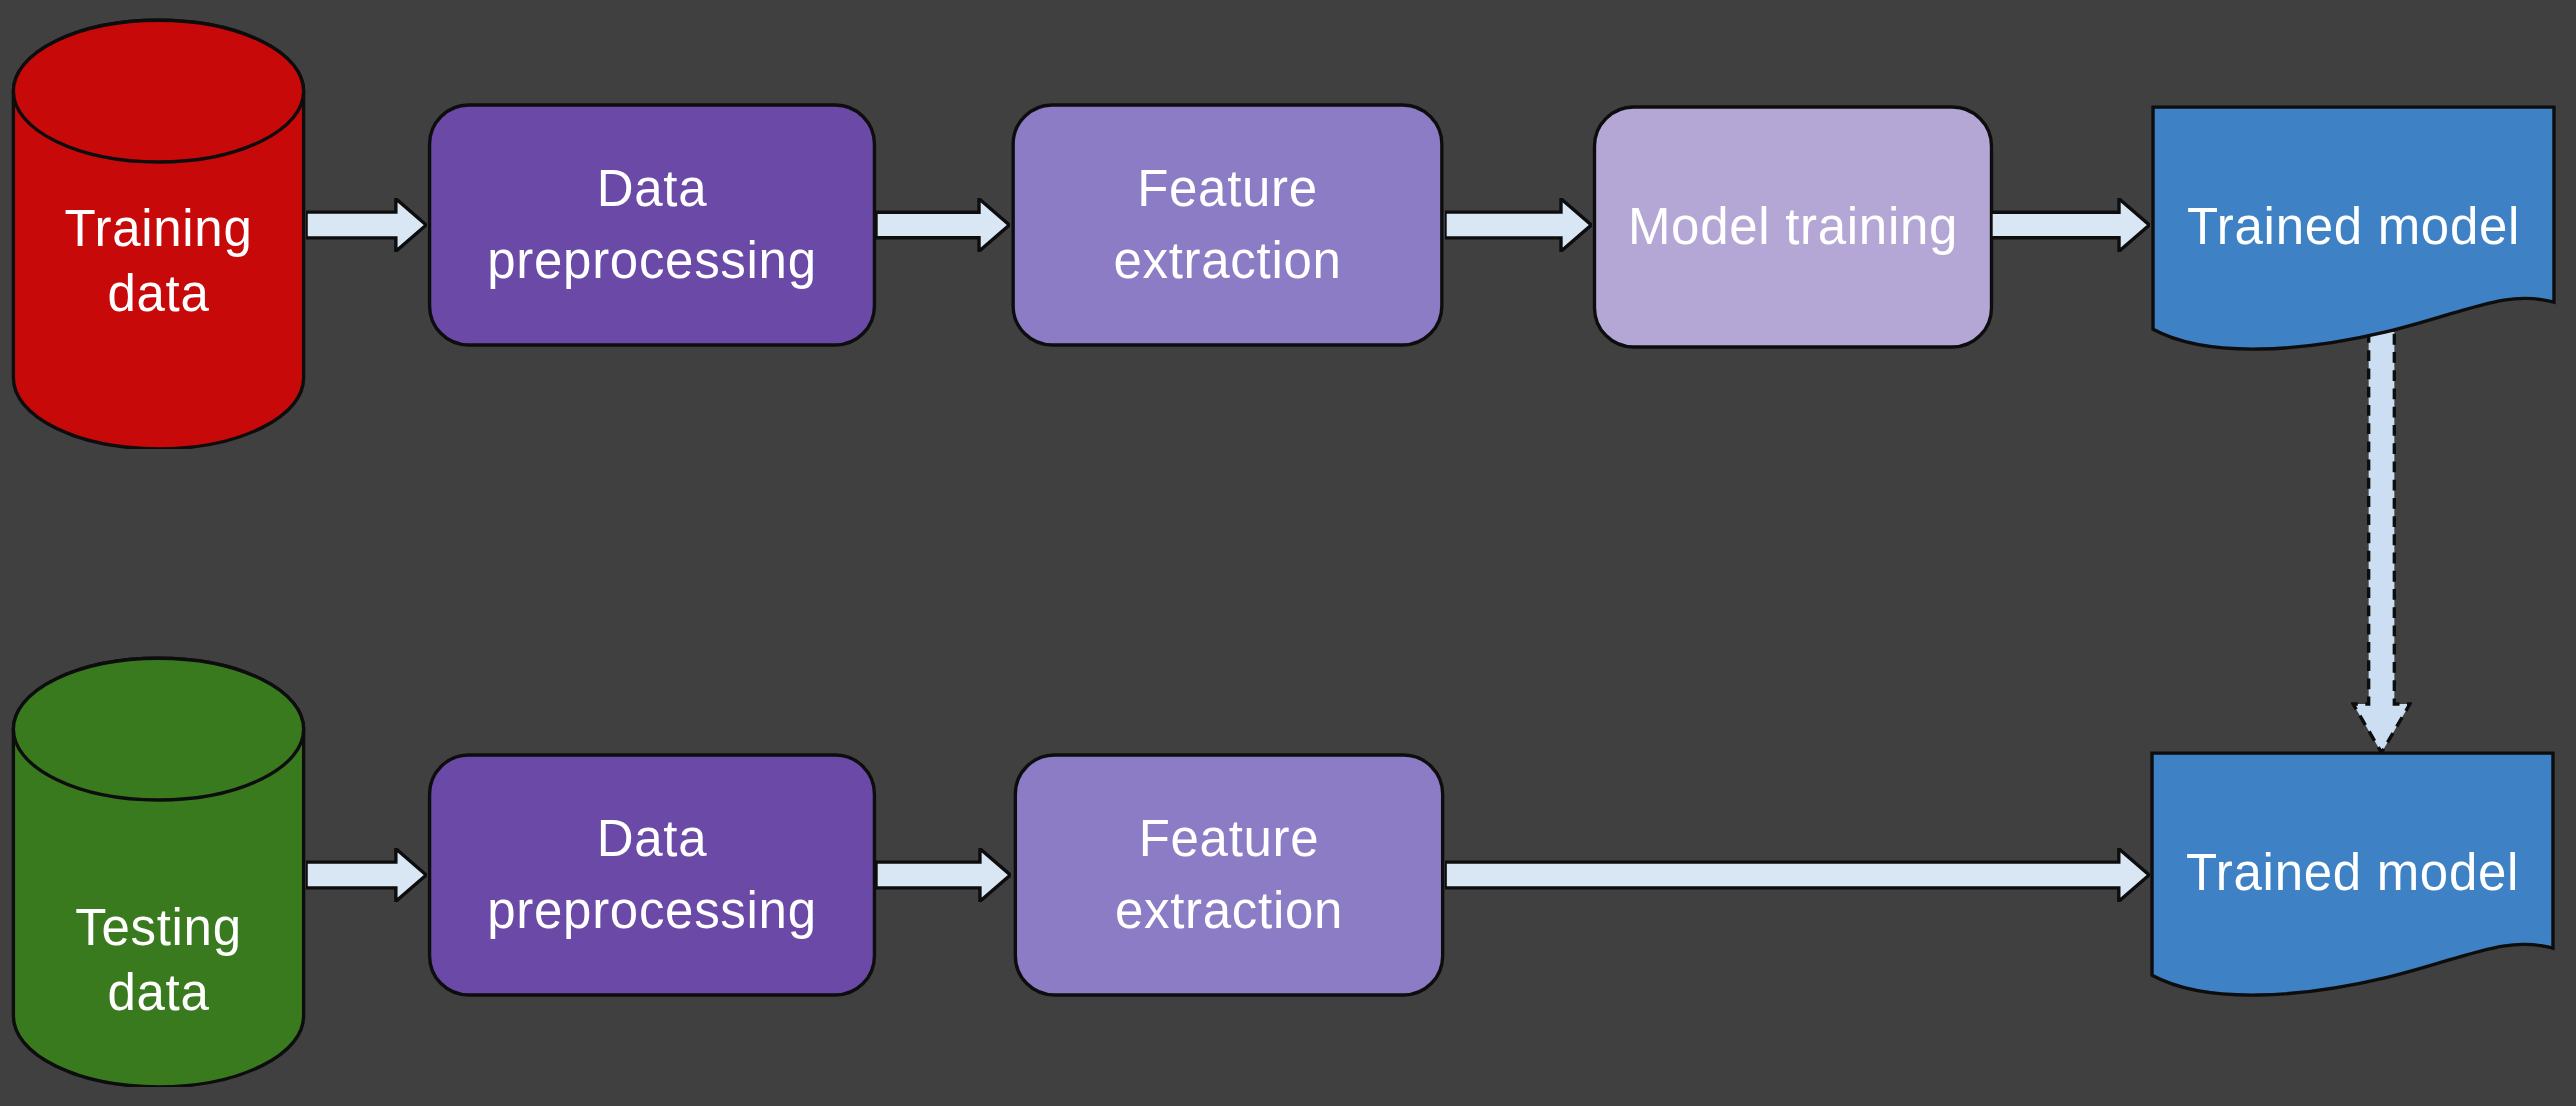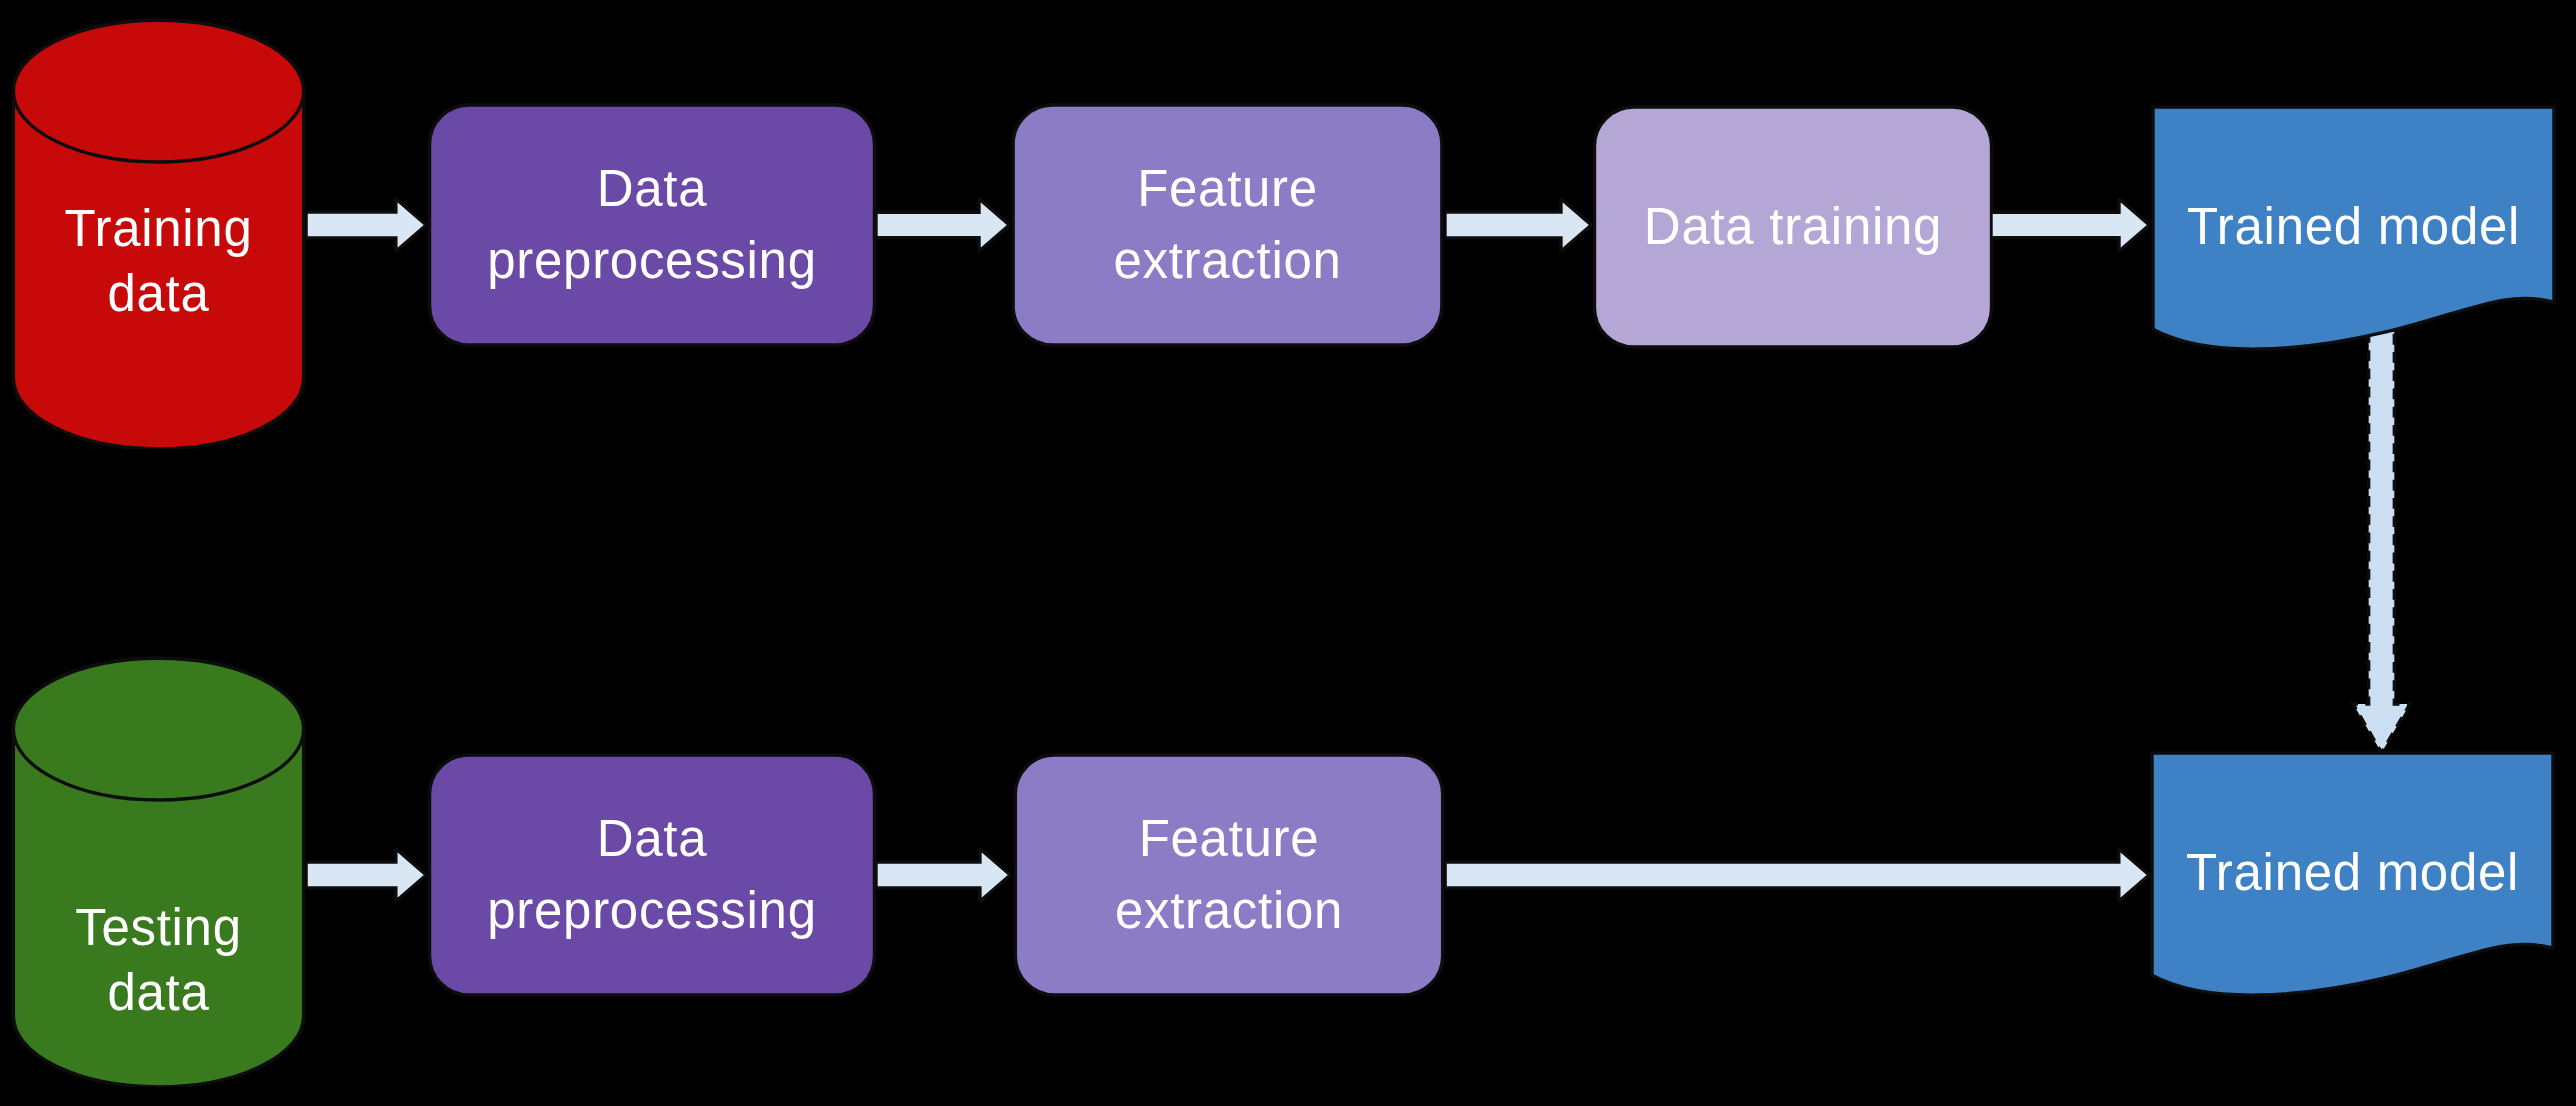--- a/index.html
+++ b/index.html
@@ -4,21 +4,21 @@
 <style>
   html, body {
     margin: 0;
     padding: 0;
     background: #ffffff;
   }
   .canvas {
     position: relative;
     width: 2576px;
     height: 1106px;
-    background: #000000;
+    background: #404040;
     overflow: hidden;
     font-family: "Liberation Sans", sans-serif;
   }
   .abs { position: absolute; }
   svg { display: block; }
   .shape-label {
     position: absolute;
     display: flex;
     align-items: center;
     justify-content: center;
@@ -78,21 +78,21 @@
     <svg width="147" height="54" viewBox="0 0 218 80">
       <polygon points="0,21 172,21 172,1 217,40 172,79 172,59 0,59" stroke="#0d0d0d" stroke-width="5" stroke-linejoin="miter" fill="#d9e6f4"></polygon>
     </svg>
   </div>
 
   <div class="abs" style="left:1592px; top:105px;">
     <svg width="402" height="244" viewBox="0 0 595 362">
       <rect x="3" y="3" width="589" height="356" rx="58" stroke="#0d0d0d" stroke-width="5" fill="#b4a7d6"></rect>
     </svg>
   </div>
-  <div class="shape-label box-label" style="left:1592px; top:105px; width:402px; height:244px;">Data training</div>
+  <div class="shape-label box-label" style="left:1592px; top:105px; width:402px; height:244px;">Model training</div>
 
   <div class="abs" style="left:1991px; top:198px;">
     <svg width="159" height="54" viewBox="0 0 236 80">
       <polygon points="0,21 190,21 190,1 235,40 190,79 190,59 0,59" stroke="#0d0d0d" stroke-width="5" stroke-linejoin="miter" fill="#d9e6f4"></polygon>
     </svg>
   </div>
 
   <div class="abs" style="left:2351px; top:332px;">
     <svg width="61" height="422" viewBox="0 0 90 625">
       <path d="M26,0 V551 H3 L45,623 L87,551 H64 V0" stroke="#0d0d0d" stroke-width="5" stroke-dasharray="16 11" stroke-linejoin="miter" fill="#ccdff2"></path>

